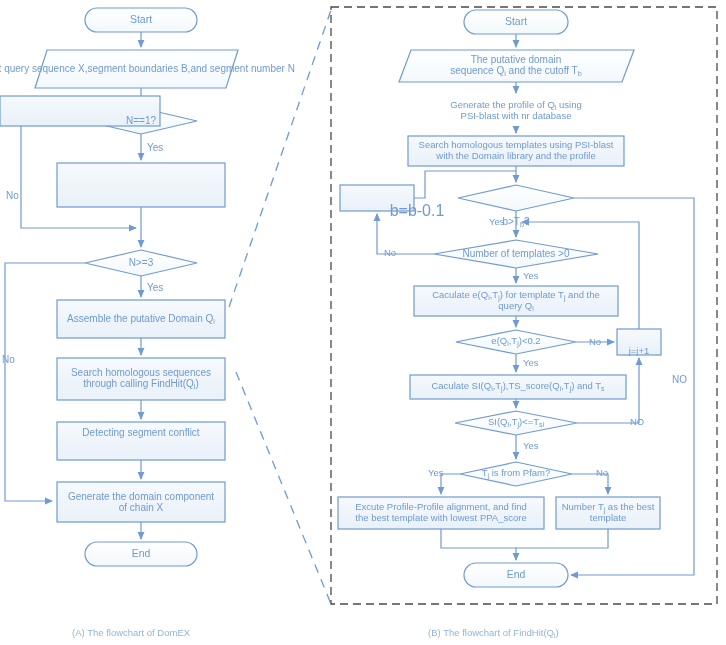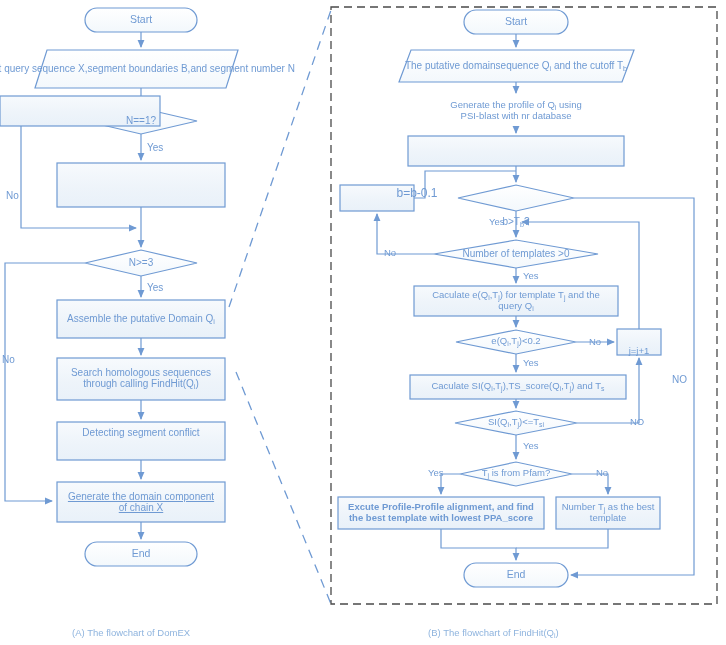--- a/index.html
+++ b/index.html
@@ -169,54 +169,58 @@
 </div>
 
 <div class="node-label" style="left:57px;top:300px;width:168px;height:38px;font-size:10px;">
   <span><span>Assemble the putative Domain Q</span><sub>i</sub></span>
 </div>
 
 <div class="node-label" style="left:57px;top:422px;width:168px;height:22px;font-size:10px;">
   <span>Detecting segment conflict</span>
 </div>
 
-<div class="node-label" style="left:57px;top:482px;width:168px;height:40px;font-size:10px;flex-direction:column;text-decoration:underline;">
+<div class="node-label" style="left:57px;top:482px;width:168px;height:40px;font-size:10px;flex-direction:column;">
   <span>Generate the domain component</span>
   <span>of chain X</span>
 </div>
 
 <div class="node-label" style="left:85px;top:542px;width:112px;height:24px;font-size:10.5px;">
   <span>End</span>
 </div>
 
 <div class="edge-label" style="left:147px;top:143px;font-size:10px;"><span>Yes</span></div>
 <div class="edge-label" style="left:6px;top:191px;font-size:10px;"><span>No</span></div>
 <div class="edge-label" style="left:147px;top:283px;font-size:10px;"><span>Yes</span></div>
 <div class="edge-label" style="left:2px;top:355px;font-size:10px;"><span>No</span></div>
 
 <div class="node-label" style="left:464px;top:10px;width:104px;height:24px;font-size:10.5px;">
   <span>Start</span>
 </div>
 
-<div class="node-label" style="left:400px;top:50px;width:232px;height:32px;font-size:10px;flex-direction:row;">
+<div class="node-label" style="left:400px;top:50px;width:232px;height:32px;font-size:10px;flex-direction:column;">
   <span>The  putative domain</span>
   <span><span>sequence Q</span><sub>i</sub><span> and the cutoff T</span><sub>b</sub></span>
 </div>
 
 <div class="node-label" style="left:436px;top:96px;width:160px;height:30px;font-size:9.5px;flex-direction:column;">
   <span><span>Generate the profile of Q</span><sub>i</sub><span> using</span></span>
   <span>PSI-blast with nr database</span>
 </div>
 
+<div class="node-label" style="left:408px;top:136px;width:216px;height:30px;font-size:9.5px;flex-direction:column;">
+  <span>Search homologous templates using PSI-blast</span>
+  <span>with the Domain library and the profile</span>
+</div>
 
 <div class="node-label" style="left:466px;top:187px;width:100px;height:22px;font-size:10px;margin-top:24px;">
   <span><span>b&gt;T</span><sub>b</sub><span>?</span></span>
 </div>
 
-<div class="node-label" style="left:340px;top:181px;width:74px;height:26px;font-size:12px;padding-left:40px;">
+<div class="node-label" style="left:340px;top:198px;width:74px;height:26px;font-size:16px;padding-left:40px;">
   <span>b=b-0.1</span>
 </div>
 
 <div class="node-label" style="left:434px;top:243px;width:164px;height:22px;font-size:10px;">
   <span>Number of templates &gt;0</span>
 </div>
 
 <div class="node-label" style="left:414px;top:286px;width:204px;height:30px;font-size:9.5px;flex-direction:column;">
   <span><span>Caculate e(Q</span><sub>i</sub><span>,T</span><sub>j</sub><span>) for template T</span><sub>j</sub><span> and the</span></span>
   <span><span>query Q</span><sub>i</sub></span>
@@ -235,21 +239,21 @@
 </div>
 
 <div class="node-label" style="left:455px;top:413px;width:122px;height:20px;font-size:9.5px;">
   <span><span>SI(Q</span><sub>i</sub><span>,T</span><sub>j</sub><span>)&lt;=T</span><sub>si</sub></span>
 </div>
 
 <div class="node-label" style="left:460px;top:464px;width:112px;height:20px;font-size:9.5px;">
   <span><span>T</span><sub>j</sub><span> is from Pfam?</span></span>
 </div>
 
-<div class="node-label" style="left:338px;top:497px;width:206px;height:32px;font-size:9.5px;flex-direction:column;font-weight:bold;">
+<div class="node-label" style="left:338px;top:497px;width:206px;height:32px;font-size:9.5px;flex-direction:column;">
   <span>Excute Profile-Profile alignment, and find</span>
   <span>the best template with lowest PPA_score</span>
 </div>
 
 <div class="node-label" style="left:556px;top:497px;width:104px;height:32px;font-size:9.5px;flex-direction:column;">
   <span><span>Number T</span><sub>j</sub><span> as the best</span></span>
   <span>template</span>
 </div>
 
 <div class="node-label" style="left:464px;top:563px;width:104px;height:24px;font-size:10.5px;">

